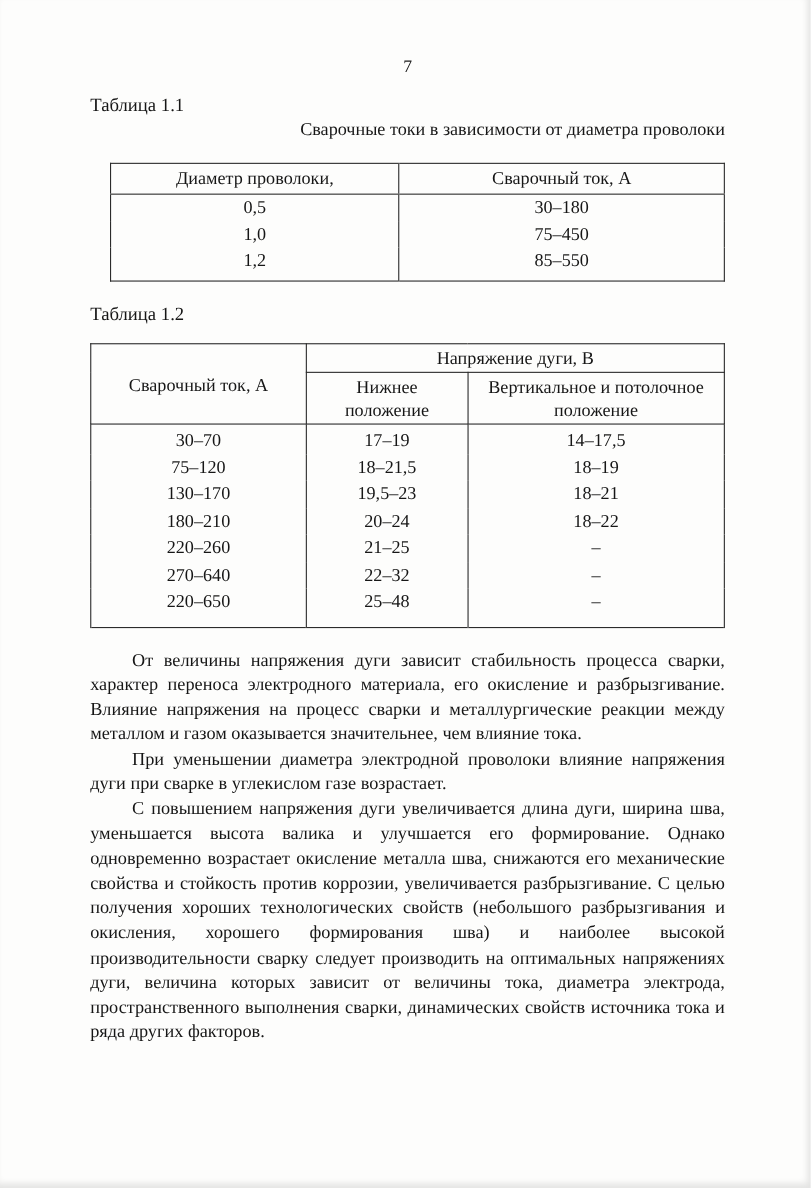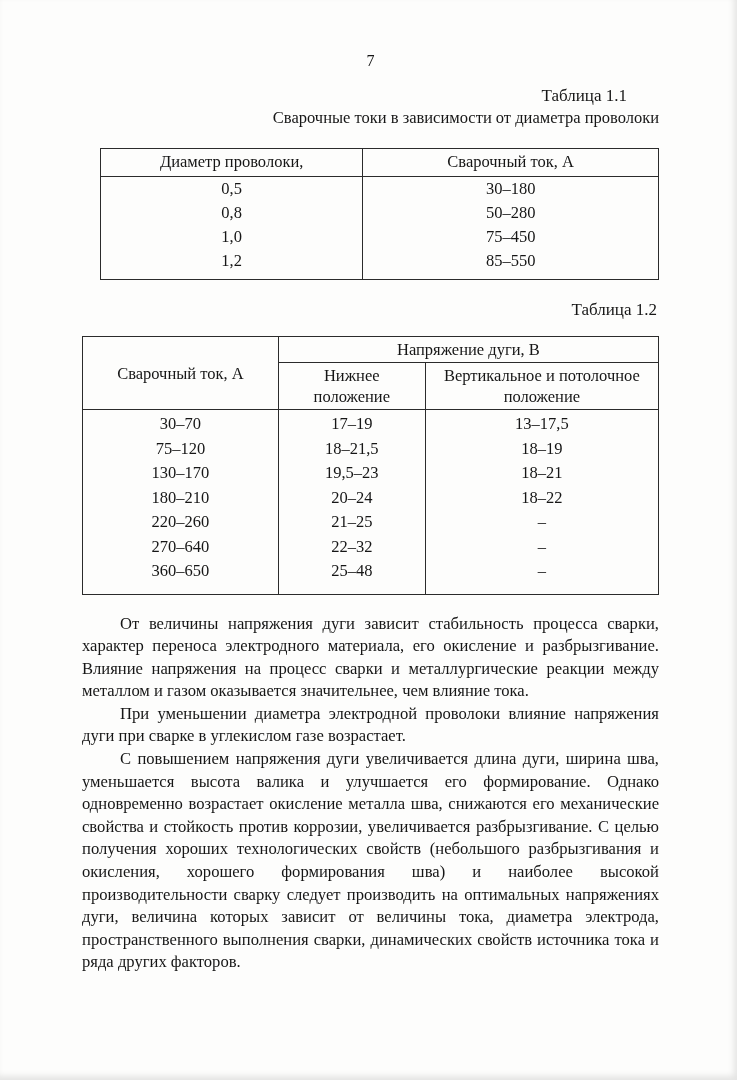--- a/index.html
+++ b/index.html
@@ -10,21 +10,21 @@
     position:relative;
     font-family:"Liberation Serif","DejaVu Serif",serif;
     color:#161616;
     overflow:hidden;
     box-shadow: inset -3px -4px 6px rgba(0,0,0,0.10);
   }
   .content { padding:52px 78px 0 82px; }
 
   .page-number { text-align:center; font-size:16px; margin-bottom:16px; }
 
-  .tbl-label { text-align:right; font-size:17px; }
+  .tbl-label { text-align:left; font-size:17px; }
   .t1-label { padding-right:32px; margin-top:4px; }
   .t1-title { text-align:right; font-size:16.5px; margin-top:2px; margin-bottom:12px; }
 
   table { border-collapse:collapse; font-size:16.5px; text-align:center;margin-top:20px; }
 
   .t1 { width:calc(100% - 18px); margin-left:18px; border:1.6px solid #2b2b2b; }
   .t1 th {
     font-weight:normal; padding:3px 2px 4px;
     border-bottom:1.6px solid #2b2b2b;
   }
@@ -76,24 +76,20 @@
           <th>Диаметр проволоки,</th>
           <th>Сварочный ток, А</th>
         </tr>
       </thead>
       <tbody>
           <tr>
             <td>0,5</td>
             <td>30–180</td>
           </tr>
           <tr>
-            <td>0,8</td>
-            <td>50–280</td>
-          </tr>
-          <tr>
             <td>1,0</td>
             <td>75–450</td>
           </tr>
           <tr>
             <td>1,2</td>
             <td>85–550</td>
           </tr>
         </tbody>
     </table>
 
@@ -112,21 +108,21 @@
         </tr>
         <tr>
           <th class="sub-narrow">Нижнее положение</th>
           <th>Вертикальное и потолочное положение</th>
         </tr>
       </thead>
       <tbody>
           <tr>
             <td>30–70</td>
             <td>17–19</td>
-            <td>13–17,5</td>
+            <td>14–17,5</td>
           </tr>
           <tr>
             <td>75–120</td>
             <td>18–21,5</td>
             <td>18–19</td>
           </tr>
           <tr>
             <td>130–170</td>
             <td>19,5–23</td>
             <td>18–21</td>
@@ -140,21 +136,21 @@
             <td>220–260</td>
             <td>21–25</td>
             <td>–</td>
           </tr>
           <tr>
             <td>270–640</td>
             <td>22–32</td>
             <td>–</td>
           </tr>
           <tr>
-            <td>360–650</td>
+            <td>220–650</td>
             <td>25–48</td>
             <td>–</td>
           </tr>
         </tbody>
     </table>
 
     <div class="body-text">
         <p>От величины напряжения дуги зависит стабильность процесса сварки, характер переноса электродного материала, его окисление и разбрызгивание. Влияние напряжения на процесс сварки и металлургические реакции между металлом и газом оказывается значительнее, чем влияние тока.</p>
         <p>При уменьшении диаметра электродной проволоки влияние напряжения дуги при сварке в углекислом газе возрастает.</p>
         <p>С повышением напряжения дуги увеличивается длина дуги, ширина шва, уменьшается высота валика и улучшается его формирование. Однако одновременно возрастает окисление металла шва, снижаются его механические свойства и стойкость против коррозии, увеличивается разбрызгивание. С целью получения хороших технологических свойств (небольшого разбрызгивания и окисления, хорошего формирования шва) и наиболее высокой производительности сварку следует производить на оптимальных напряжениях дуги, величина которых зависит от величины тока, диаметра электрода, пространственного выполнения сварки, динамических свойств источника тока и ряда других факторов.</p>

